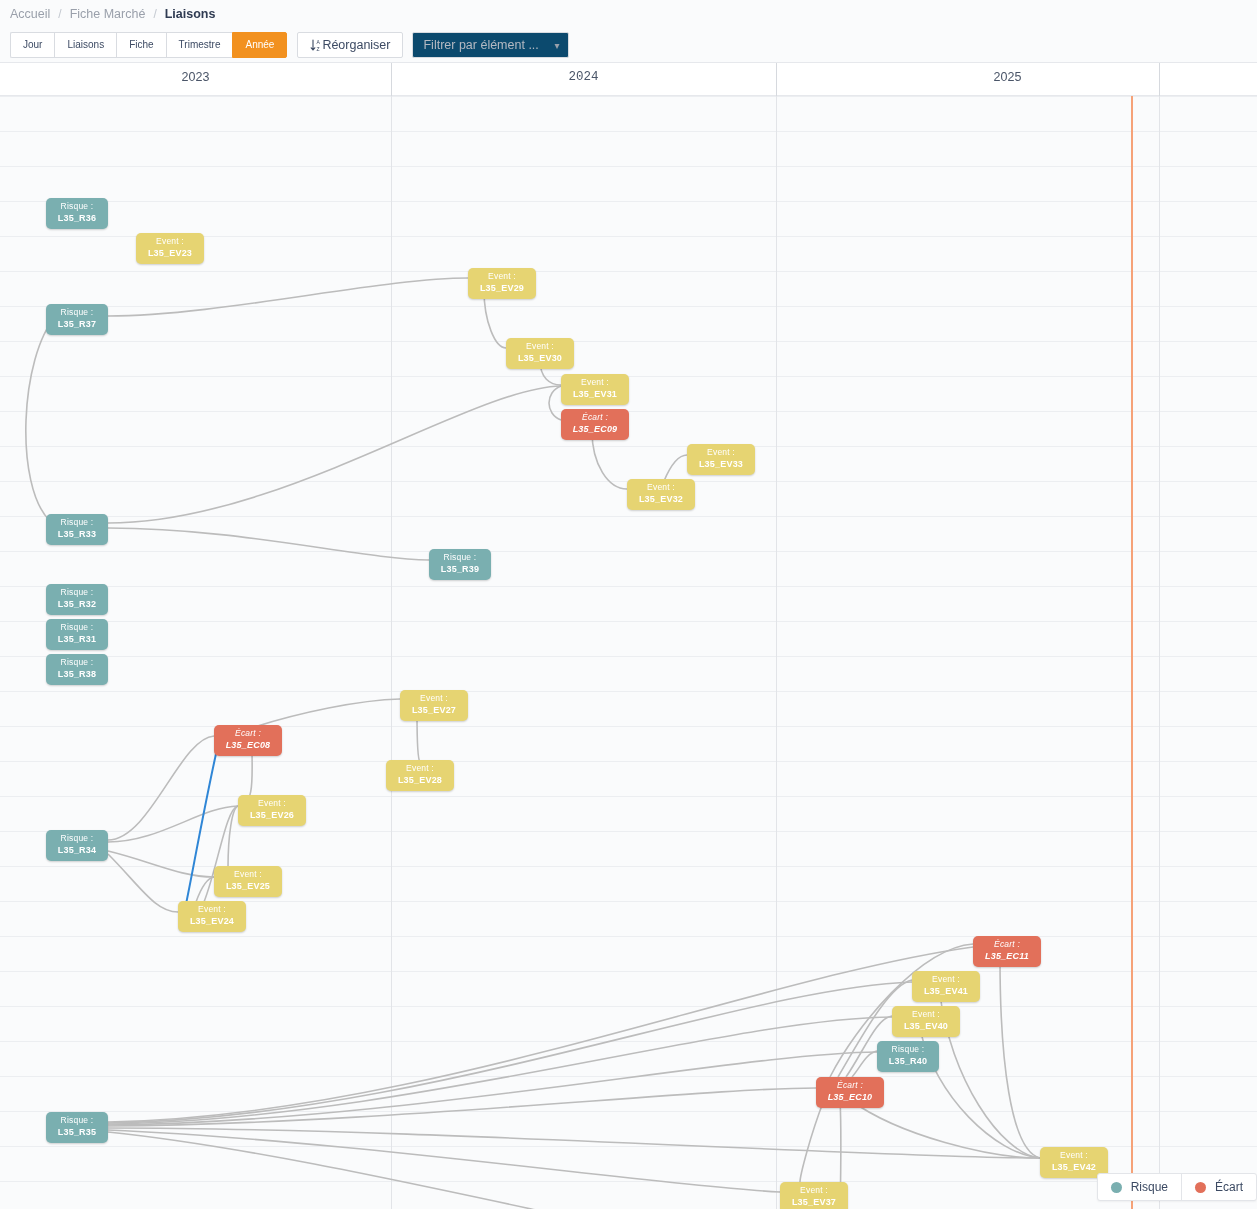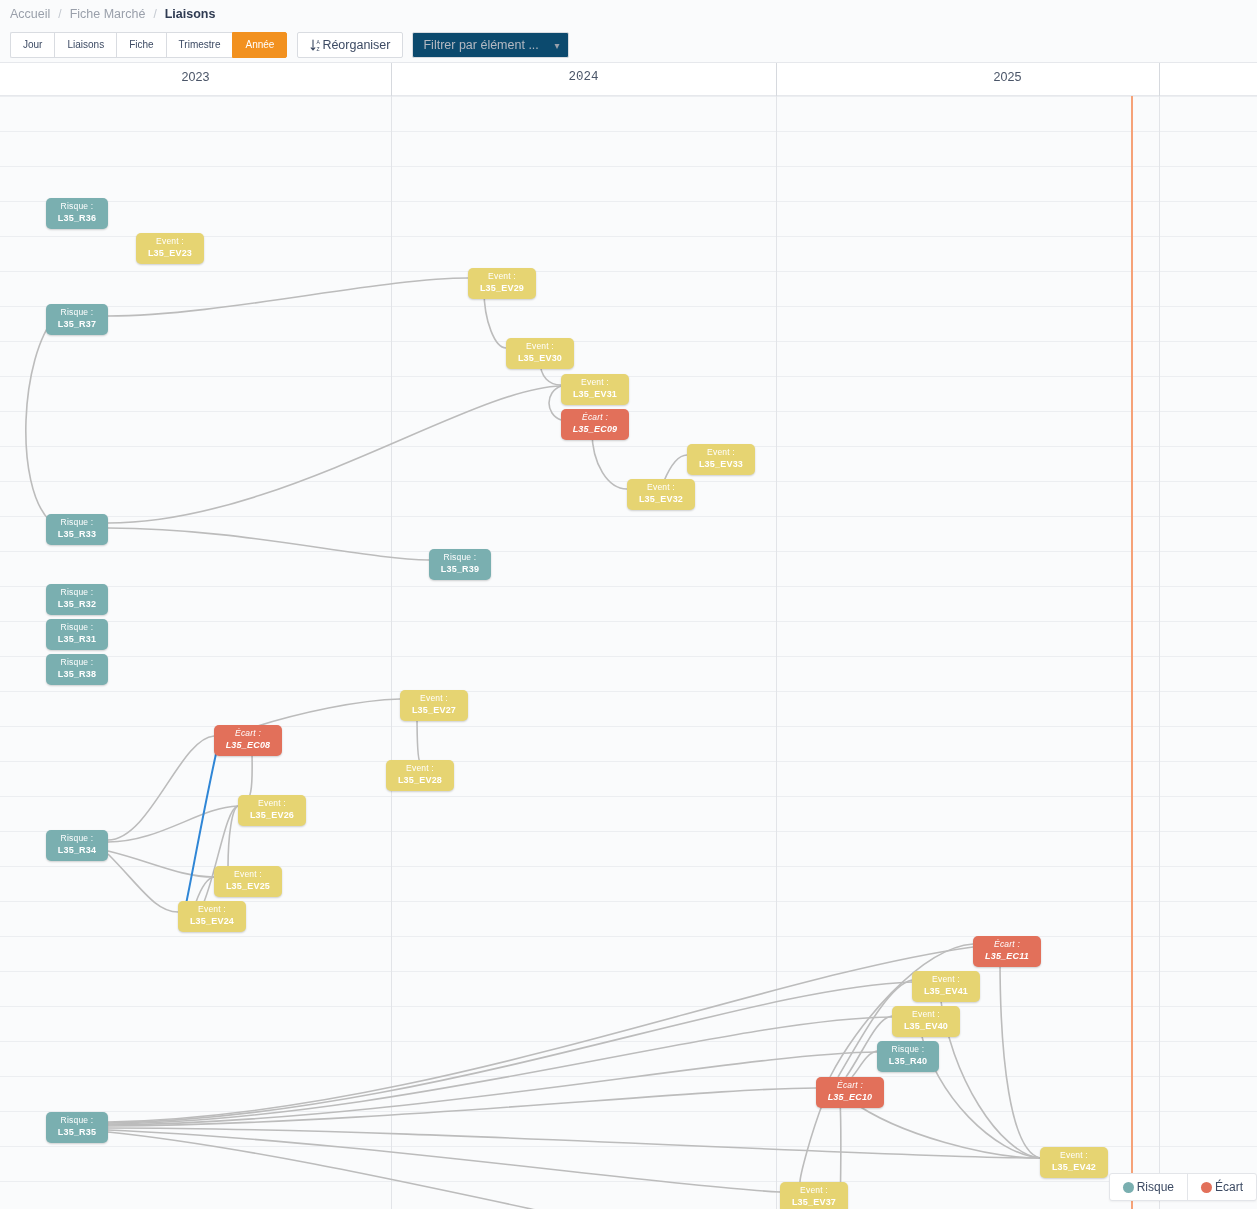--- a/index.html
+++ b/index.html
@@ -80,21 +80,21 @@
   svg.links { position:absolute; left:0; top:0; width:1257px; height:1113px; overflow:visible; }
   svg.links path { fill:none; stroke:#bcbcbc; stroke-width:1.6px; }
   svg.links path.hl { stroke:#2f86d6; stroke-width:2px; }
 
   
   .legend {
     position:absolute; right: 0px; bottom: 8px; display:flex;
     background:#fff; border:1px solid #e3e5e9; border-radius:3px; overflow:hidden;
     box-shadow: 0 1px 2px rgba(0,0,0,.05);
   }
-  .legend-item { display:flex; align-items:center; gap:3px; padding: 6px 13px;
+  .legend-item { display:flex; align-items:center; gap:9px; padding: 6px 13px;
                  font-size: 12px; color:#3c4a63; cursor:pointer; }
   .legend-item + .legend-item { border-left:1px solid #e3e5e9;justify-content:flex-end; }
   .dot { width:11px; height:11px; border-radius:50%; display:inline-block; }
   .dot.risque { background:#7aafb0; }
   .dot.ecart { background:#e2705a; }
 </style>
 </head>
 <body>
 
 <div id="app">

